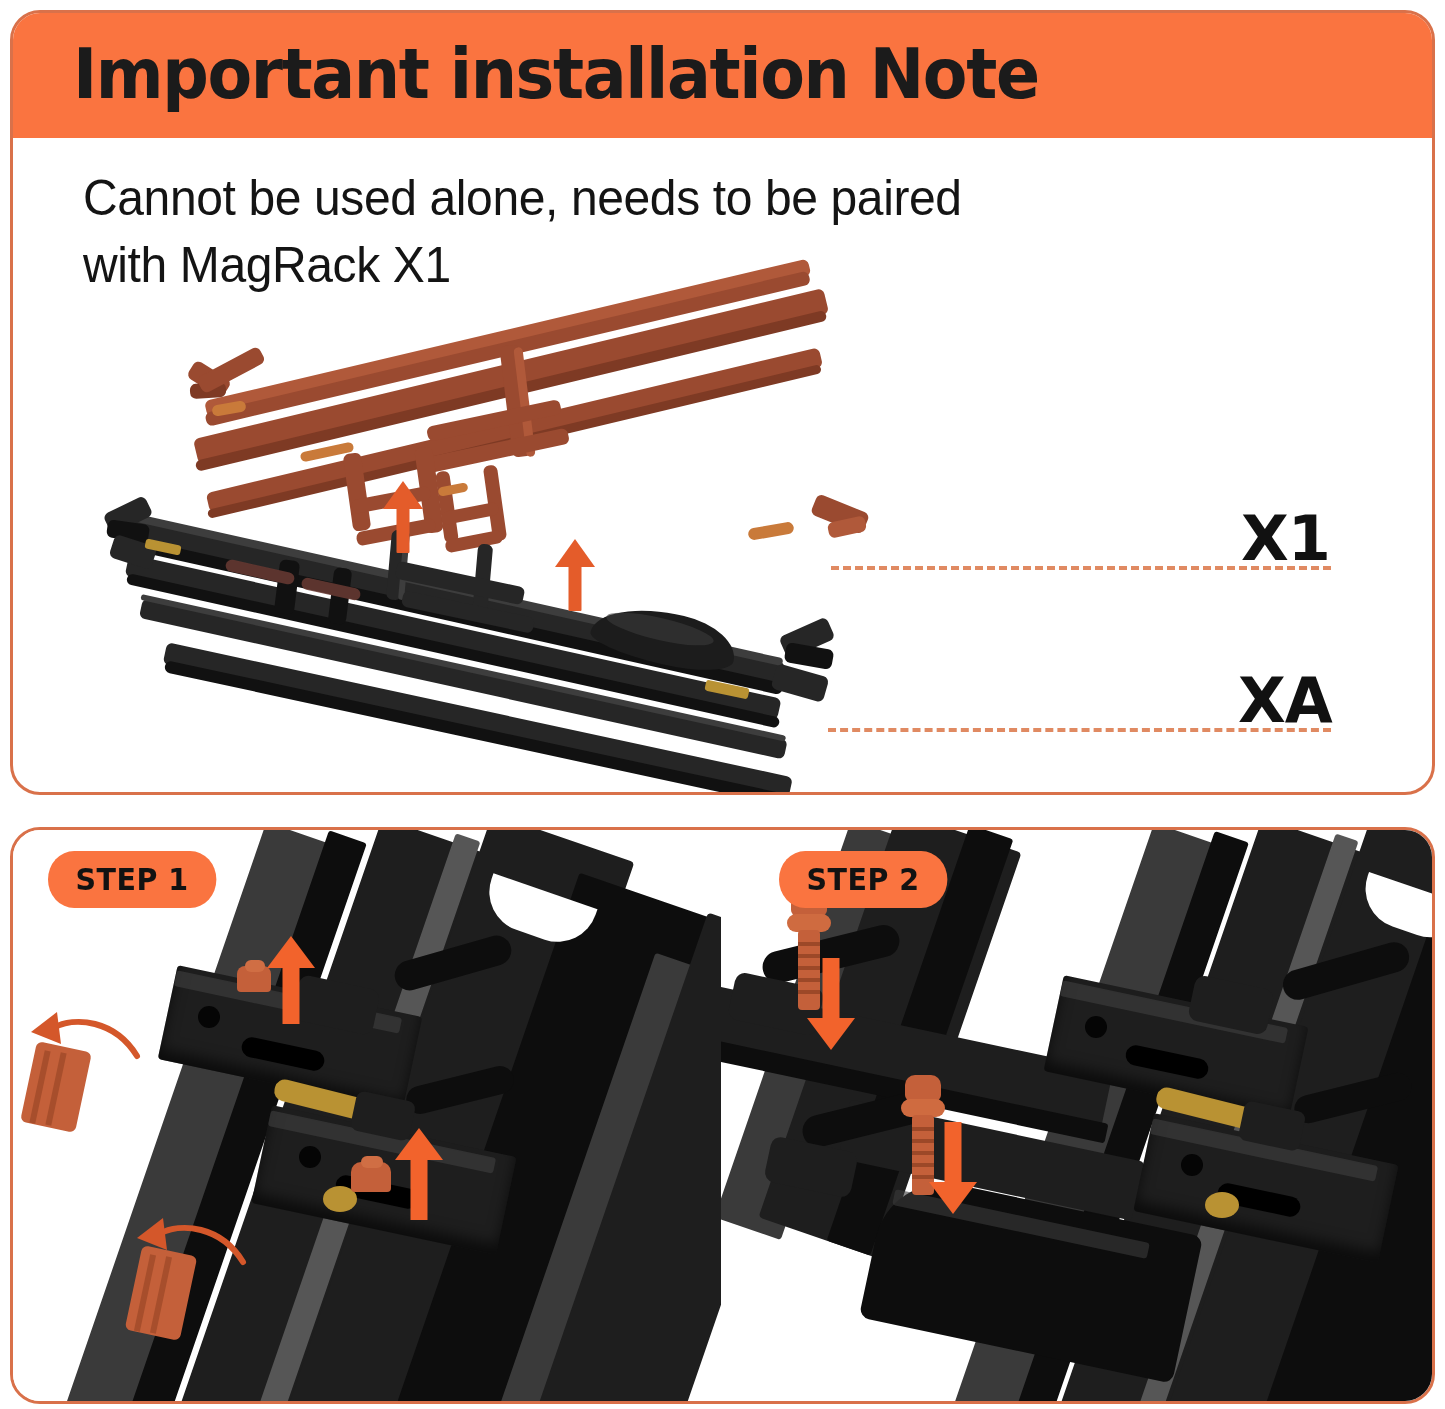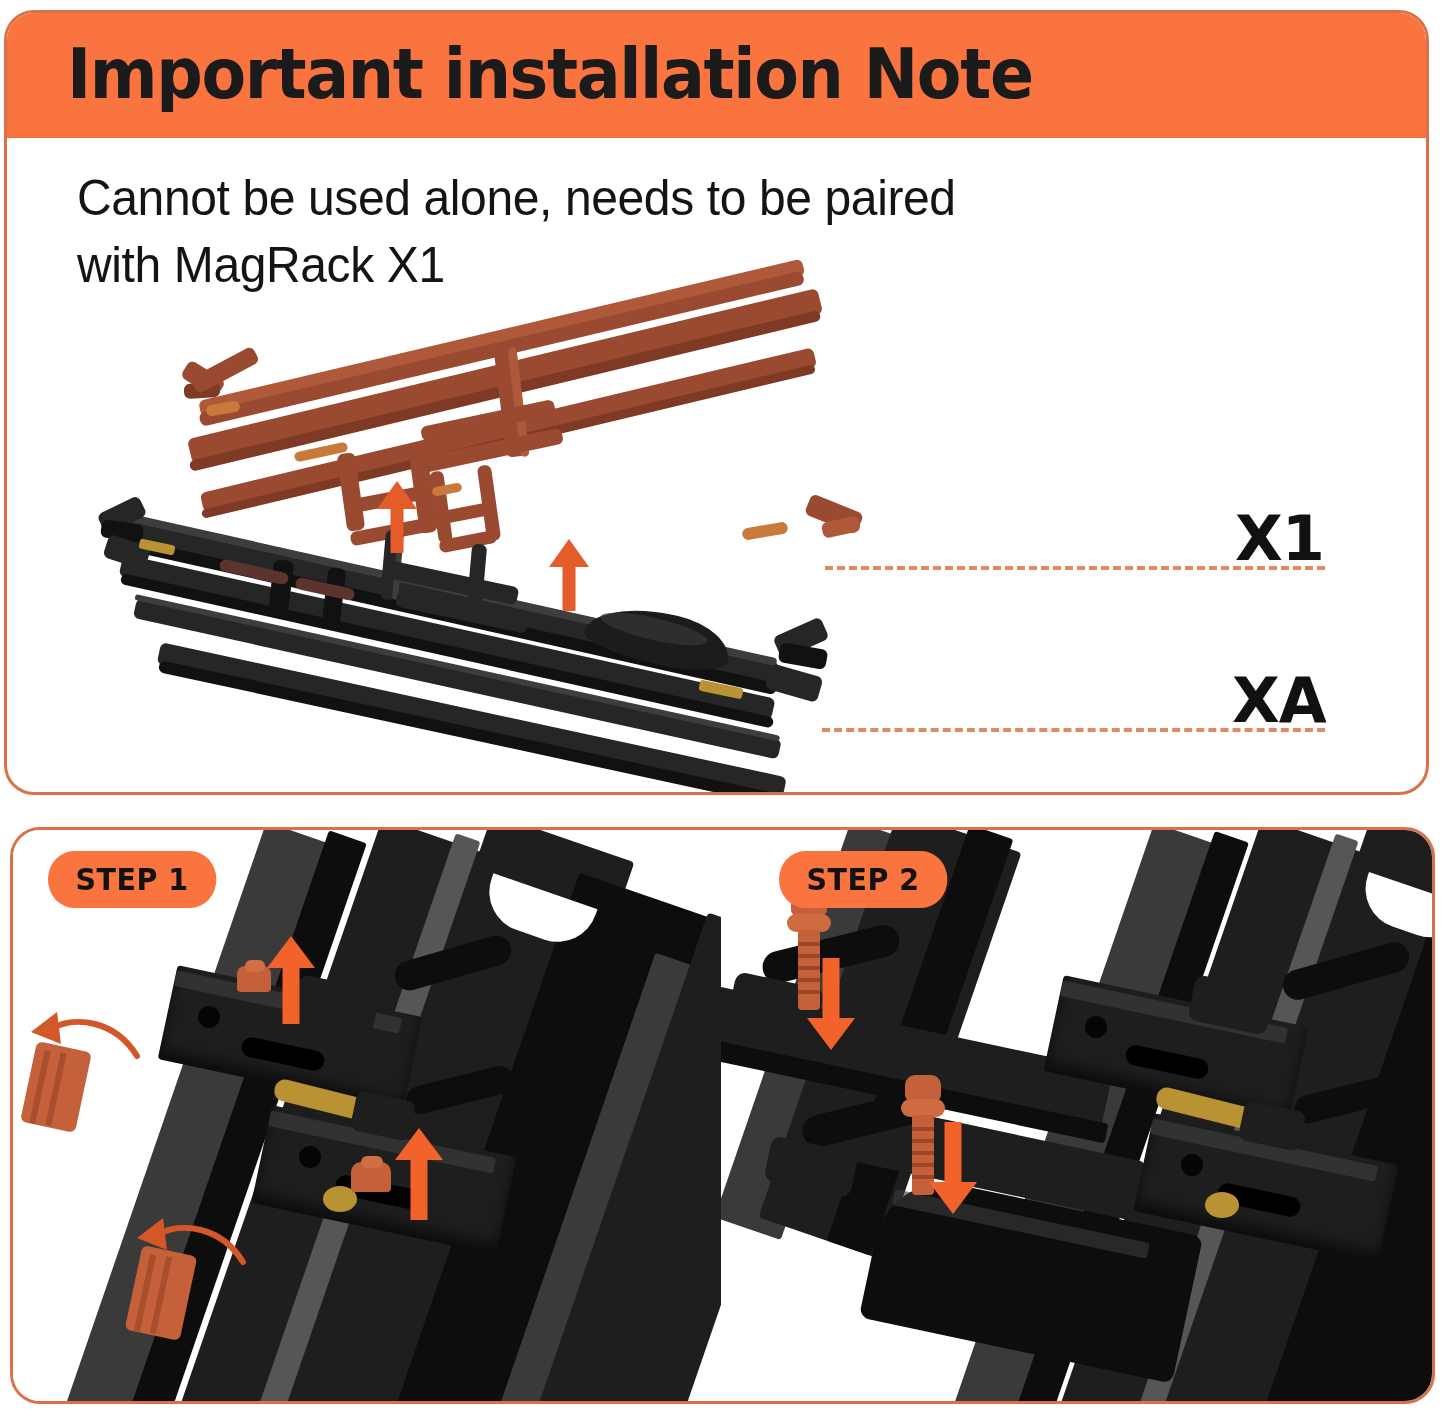--- a/index.html
+++ b/index.html
@@ -5,21 +5,21 @@
   html,body{margin:0;padding:0;background:#ffffff;}
   body{
     width:1445px;height:1409px;
     font-family:"Liberation Sans","DejaVu Sans",sans-serif;
     -webkit-font-smoothing:antialiased;
     overflow:hidden;position:relative;
   }
 
   
   #note-panel{
-    position:absolute;left:4px;top:10px;width:1425px;height:785px;
+    position:absolute;left:10px;top:10px;width:1425px;height:785px;
     box-sizing:border-box;
     border:3px solid #d9714a;
     border-radius:30px;
     background:#ffffff;
     overflow:hidden;
   }
   #note-header{
     position:absolute;left:-3px;top:-3px;width:calc(100% + 6px);height:128px;
     background:#fa7440;
     border-radius:30px 30px 0 0;

